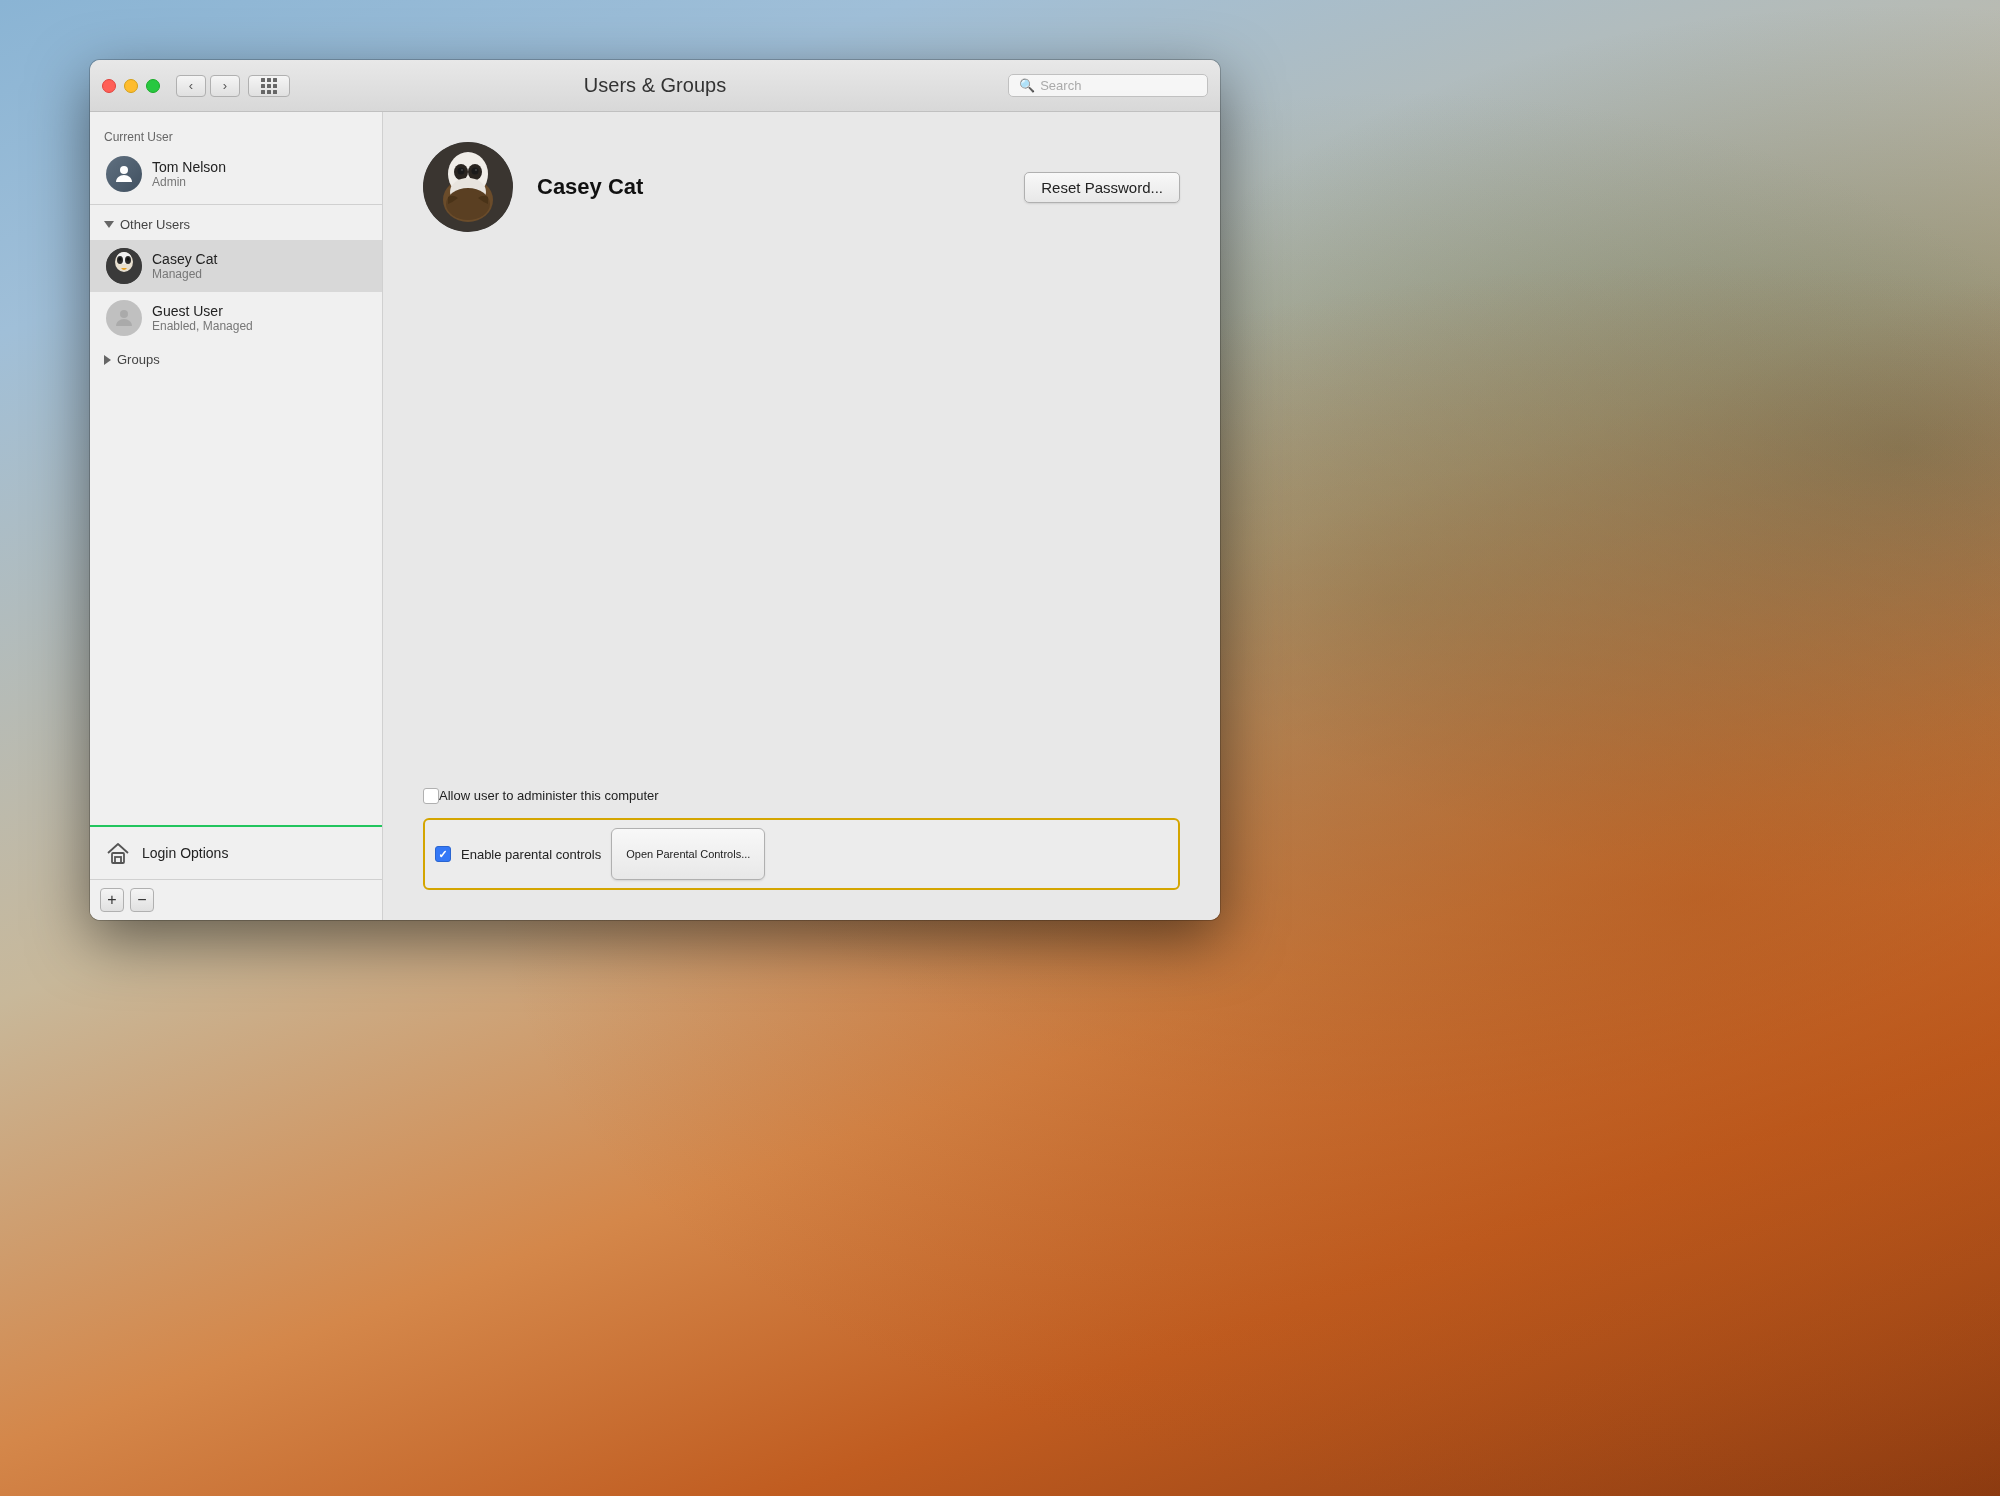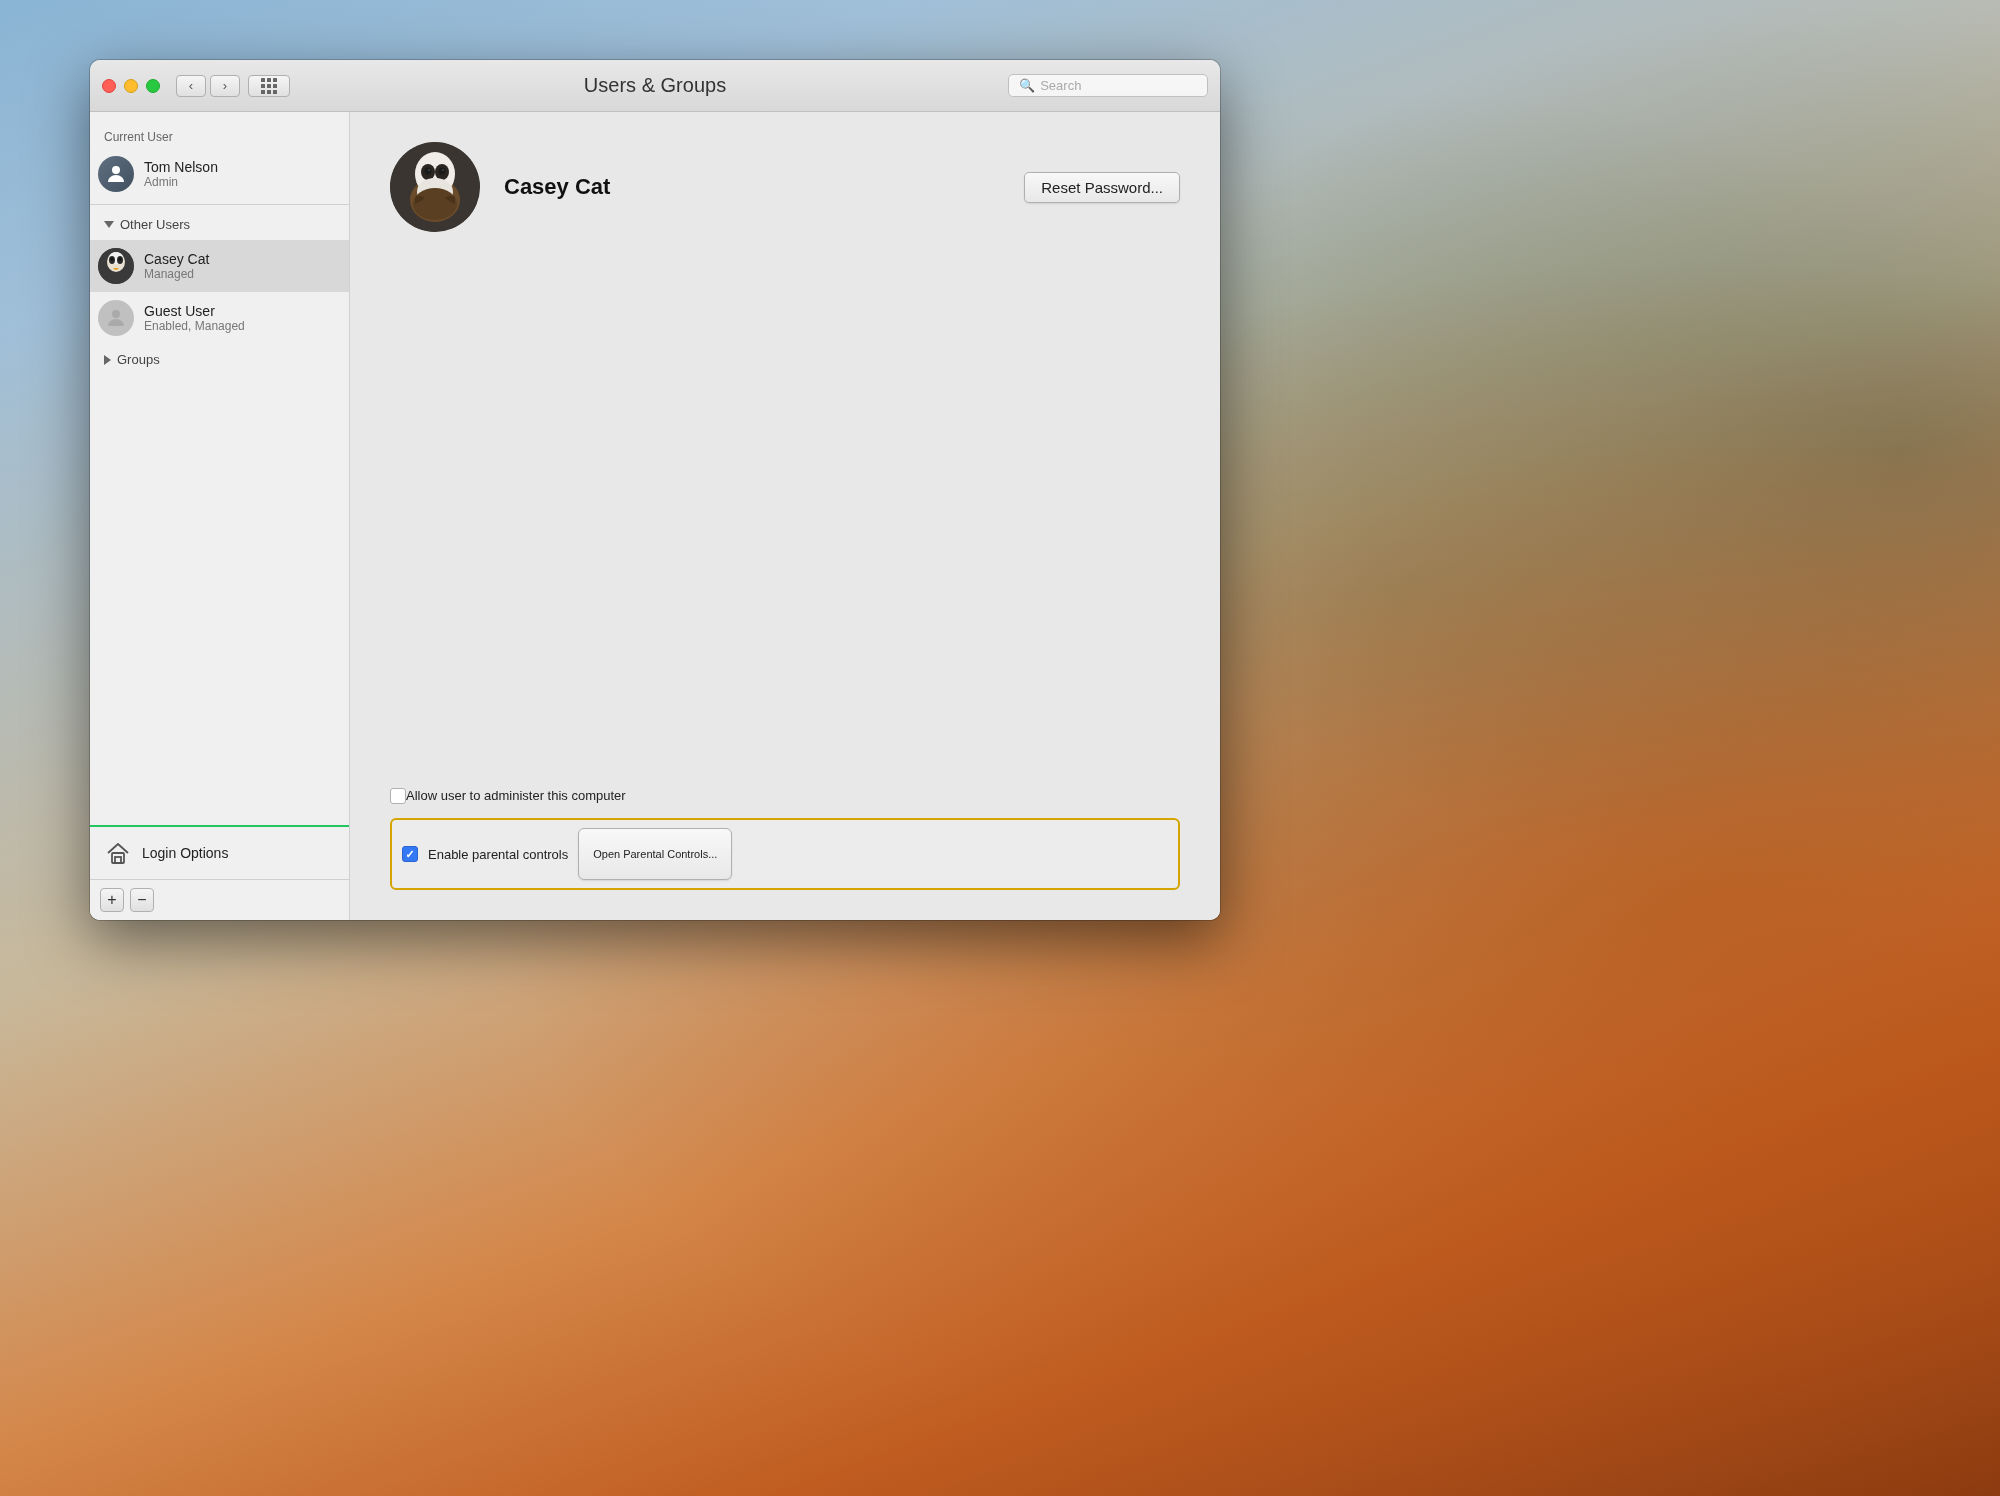--- a/index.html
+++ b/index.html
@@ -164,21 +164,21 @@
 
     
     .content {
       display: flex;
       flex: 1;
       overflow: hidden;
     }
 
     
     .sidebar {
-      width: 260px;
+      width: 293px;
       background: #f0f0f0;
       border-right: 1px solid #d0d0d0;
       display: flex;
       flex-direction: column;
       flex-shrink: 0;
     }
 
     .sidebar-list {
       flex: 1;
       overflow-y: auto;
@@ -188,21 +188,21 @@
     .section-label {
       font-size: 12px;
       color: #666;
       padding: 8px 14px 4px;
       font-weight: 400;
     }
 
     .user-item {
       display: flex;
       align-items: center;
-      padding: 8px 8px;
+      padding: 8px 16px;
       cursor: pointer;
       gap: 10px;
     }
 
     .user-item.selected {
       background: #d8d8d8;
     }
 
     .user-info {
       display: flex;

